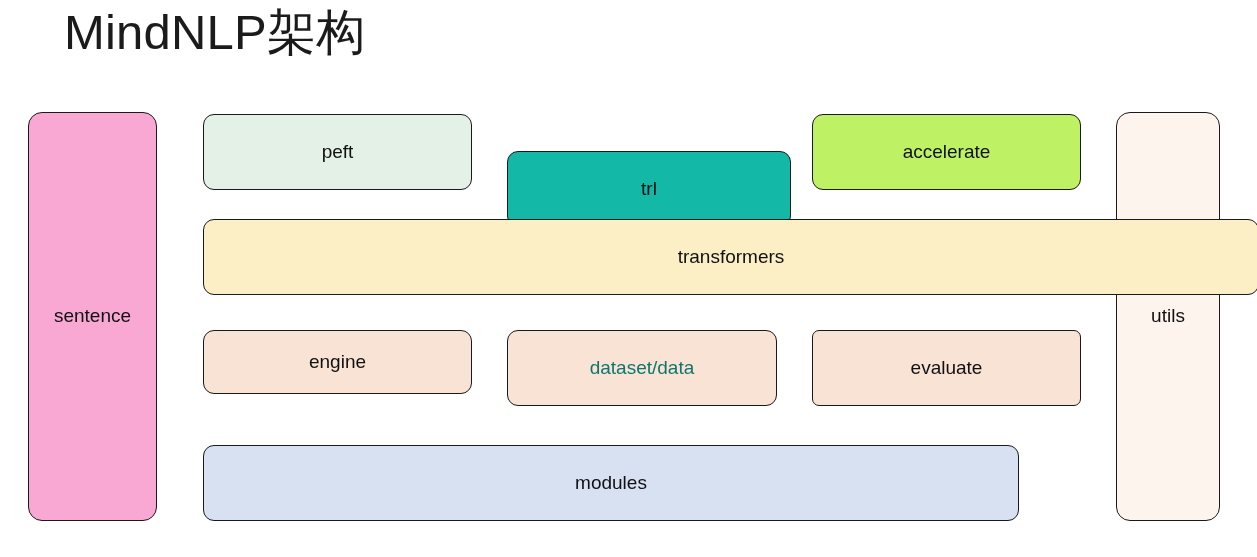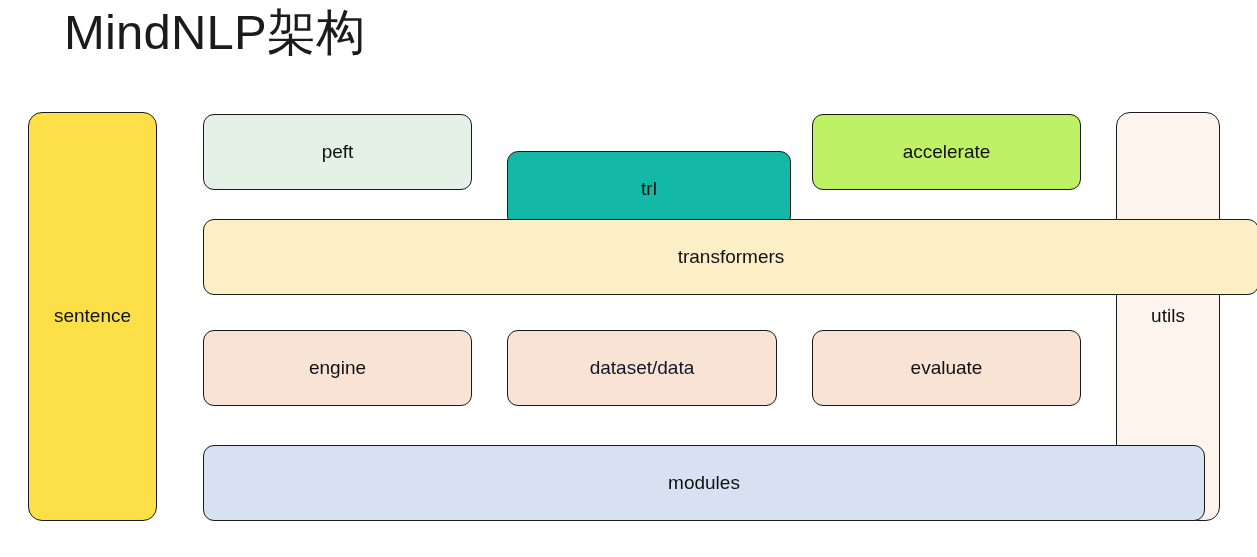--- a/index.html
+++ b/index.html
@@ -49,45 +49,45 @@
   
 </style>
 </head>
 <body>
 
 <div id="canvas" style="width: 1257px; height: 557px; background: rgb(255, 255, 255);">
 
   <div id="page-title">MindNLP架构</div>
 
   <div id="nodes-layer">
-      <div class="node side" style="left: 28px; top: 112px; width: 129px; height: 409px; background: #fde047; border-color: rgb(26, 26, 26); color: rgb(17, 17, 17);">
+      <div class="node side" style="left: 28px; top: 112px; width: 129px; height: 409px; background: #f9a8d4; border-color: rgb(26, 26, 26); color: rgb(17, 17, 17);">
         <span>sentence</span>
       </div>
       <div class="node side" style="left: 1116px; top: 112px; width: 104px; height: 409px; background: rgb(253, 244, 238); border-color: rgb(26, 26, 26); color: rgb(17, 17, 17);">
         <span>utils</span>
       </div>
       <div class="node" style="left: 203px; top: 114px; width: 269px; height: 76px; background: rgb(227, 241, 231); border-color: rgb(26, 26, 26); color: rgb(17, 17, 17);">
         <span>peft</span>
       </div>
       <div class="node" style="left: 507px; top: 114px; width: 284px; height: 76px; background: #14b8a6; border-color: rgb(26, 26, 26); color: rgb(17, 17, 17); margin-top: 37px;">
         <span>trl</span>
       </div>
       <div class="node" style="left: 812px; top: 114px; width: 269px; height: 76px; background: #bef264; border-color: rgb(26, 26, 26); color: rgb(17, 17, 17);">
         <span>accelerate</span>
       </div>
       <div class="node" style="left: 203px; top: 219px; width: 1056px; height: 76px; background: rgb(252, 239, 198); border-color: rgb(26, 26, 26); color: rgb(17, 17, 17);">
         <span>transformers</span>
       </div>
-      <div class="node" style="left: 203px; top: 330px; width: 269px; height: 76px; background: rgb(249, 227, 213); border-color: rgb(26, 26, 26); color: rgb(17, 17, 17);">
+      <div class="node" style="left: 203px; top: 330px; width: 269px; height: 64px; background: rgb(249, 227, 213); border-color: rgb(26, 26, 26); color: rgb(17, 17, 17);">
         <span>engine</span>
       </div>
-      <div class="node" style="left: 507px; top: 330px; width: 270px; height: 76px; background: rgb(249, 227, 213); border-color: rgb(26, 26, 26); color: #0f172a;">
+      <div class="node" style="left: 507px; top: 330px; width: 270px; height: 76px; background: rgb(249, 227, 213); border-color: rgb(26, 26, 26); color: #0f766e;">
         <span>dataset/data</span>
       </div>
-      <div class="node" style="left: 812px; top: 330px; width: 269px; height: 76px; background: rgb(249, 227, 213); border-color: rgb(26, 26, 26); color: rgb(17, 17, 17);">
+      <div class="node" style="left: 812px; top: 330px; width: 269px; height: 76px; background: rgb(249, 227, 213); border-color: rgb(26, 26, 26); color: rgb(17, 17, 17); border-radius: 7px;">
         <span>evaluate</span>
       </div>
-      <div class="node" style="left: 203px; top: 445px; width: 1002px; height: 76px; background: rgb(216, 225, 242); border-color: rgb(26, 26, 26); color: rgb(17, 17, 17);">
+      <div class="node" style="left: 203px; top: 445px; width: 816px; height: 76px; background: rgb(216, 225, 242); border-color: rgb(26, 26, 26); color: rgb(17, 17, 17);">
         <span>modules</span>
       </div>
     </div>
 
 </div>
 
 </body></html>

